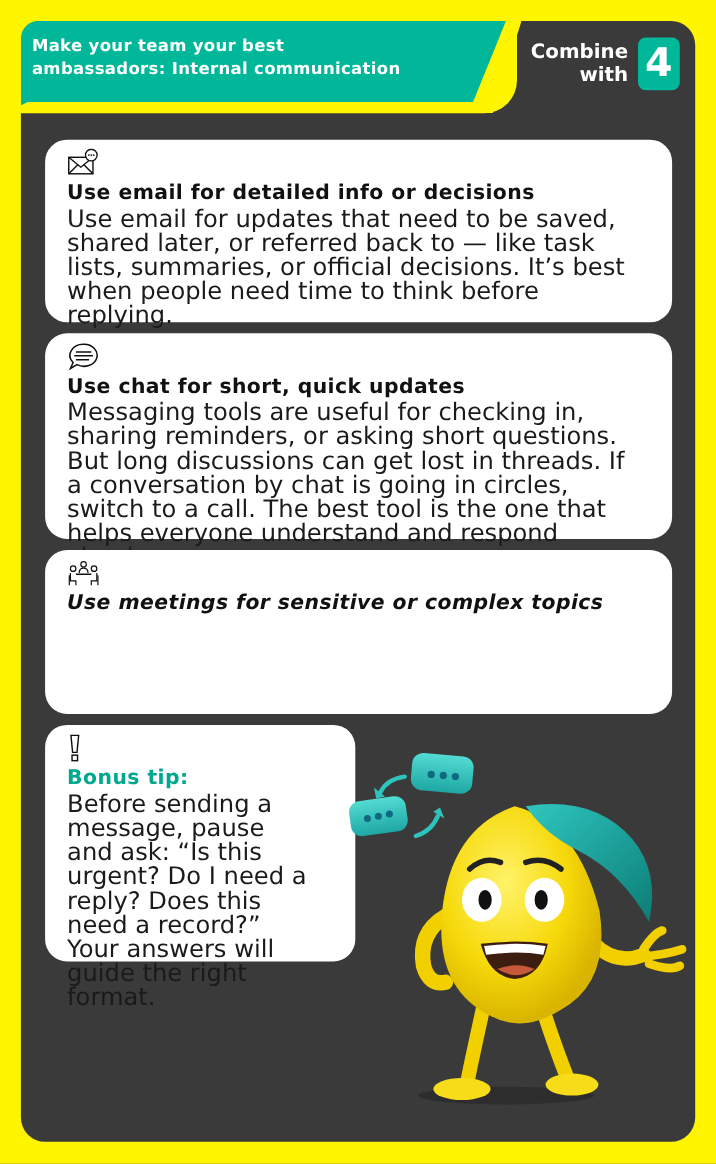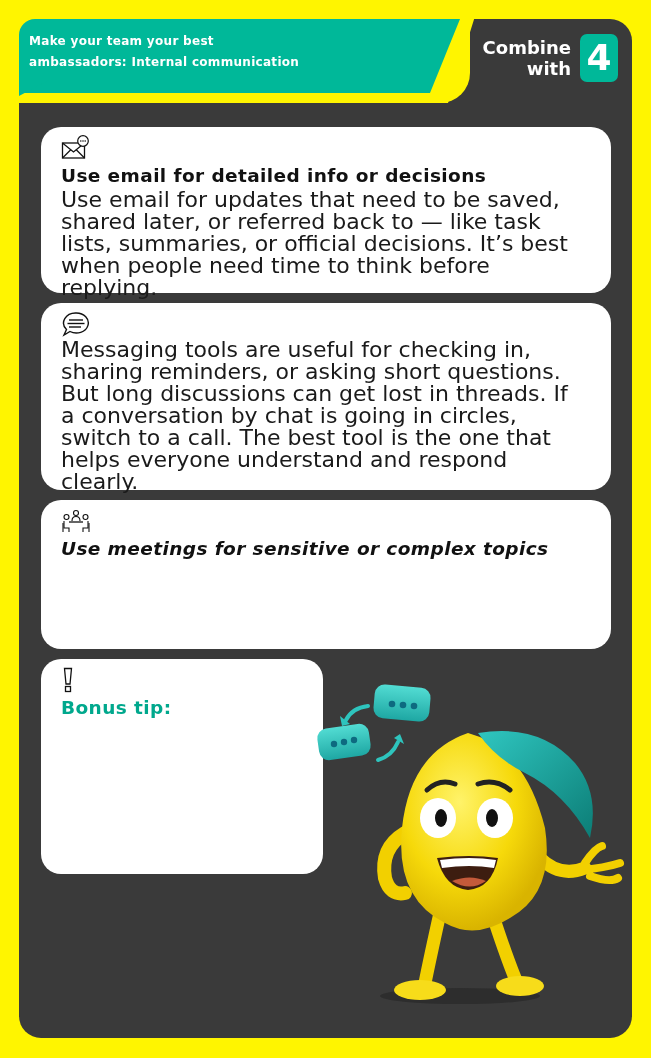--- a/index.html
+++ b/index.html
@@ -38,21 +38,21 @@
     position: absolute; left: 19px; top: 80px; width: 30px; height: 16px;
     background: #00b899;
     border-bottom-right-radius: 30px 16px;
     clip-path: polygon(0 0, 100% 0, 0 100%);
   }
   .header-title {
     position: absolute; left: 29px; top: 31px;
     color: #ffffff;
     font-family: "DejaVu Sans", sans-serif;
     font-weight: bold;
-    font-size: 12px;
+    font-size: 15px;
     line-height: 21px;
     letter-spacing: 0.3px;
     white-space: pre;
   }
   .combine {
     position: absolute; right: 80px; top: 37px;
     color: #ffffff;
     font-weight: bold;
     font-size: 18px;
     line-height: 21px;
@@ -127,20 +127,21 @@
   <p>Use email for updates that need to be saved, shared later, or referred back to — like task lists, summaries, or official decisions. It’s best when people need time to think before replying.</p>
 </div>
 
 <div class="card" style="top:303px;height:187px;">
   <svg class="icon" viewBox="0 0 30 26">
     <path d="M15 2 a12 10 0 1 1 -6 18.5 L3 24 L5.5 18.5 A12 10 0 0 1 15 2 z" fill="none" stroke="#111" stroke-width="1.4"></path>
     <line x1="8" y1="9" x2="22" y2="9" stroke="#111" stroke-width="1.4"></line>
     <line x1="6.5" y1="12.5" x2="23.5" y2="12.5" stroke="#111" stroke-width="1.4"></line>
     <line x1="8" y1="16" x2="20" y2="16" stroke="#111" stroke-width="1.4"></line>
   </svg>
+  <h2>Use chat for short, quick updates</h2>
   <p>Messaging tools are useful for checking in, sharing reminders, or asking short questions. But long discussions can get lost in threads. If a conversation by chat is going in circles, switch to a call. The best tool is the one that helps everyone understand and respond clearly.</p>
 </div>
 
 <div class="card" style="top:500px;height:149px;font-style:italic;">
   <svg class="icon" viewBox="0 0 30 26">
     <circle cx="15" cy="5" r="2.5" fill="none" stroke="#111" stroke-width="1.1"></circle>
     <path d="M11 13 Q11 8.5 15 8.5 Q19 8.5 19 13" fill="none" stroke="#111" stroke-width="1.1"></path>
     <circle cx="5.5" cy="9" r="2.5" fill="none" stroke="#111" stroke-width="1.1"></circle>
     <circle cx="24.5" cy="9" r="2.5" fill="none" stroke="#111" stroke-width="1.1"></circle>
     <line x1="8" y1="14" x2="22" y2="14" stroke="#111" stroke-width="1.3"></line>
@@ -151,20 +152,21 @@
   </svg>
   <h2>Use meetings for sensitive or complex topics</h2>
 </div>
 
 <div class="card bonus" style="top:659px;height:215px;">
   <svg class="icon" style="width:14px;height:26px;" viewBox="0 0 14 26">
     <path d="M3.5 1.5 L10.5 1.5 L9 17 L5 17 Z" fill="none" stroke="#111" stroke-width="1.3"></path>
     <rect x="4.5" y="19.5" width="5" height="5" fill="none" stroke="#111" stroke-width="1.3"></rect>
   </svg>
   <h2>Bonus tip:</h2>
+  <p>Before sending a message, pause and ask: “Is this urgent? Do I need a reply? Does this need a record?” Your answers will guide the right format.</p>
 </div>
 
 <svg class="mascot" viewBox="0 0 320 330">
   <defs>
     <radialGradient id="lemonGrad" cx="40%" cy="35%" r="65%">
       <stop offset="0%" stop-color="#fff36a"></stop>
       <stop offset="60%" stop-color="#f6d90a"></stop>
       <stop offset="100%" stop-color="#d9b400"></stop>
     </radialGradient>
     <linearGradient id="leafGrad" x1="0" y1="0" x2="1" y2="1">

